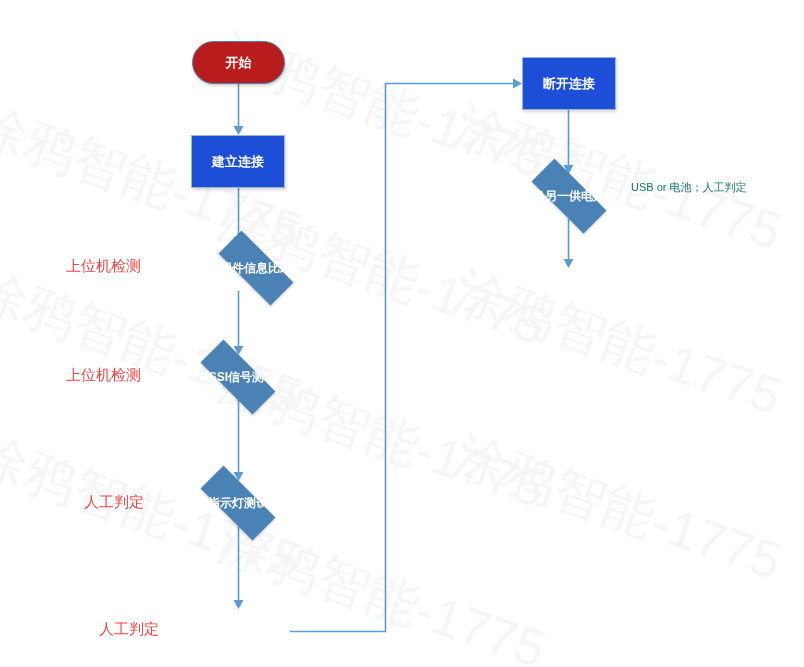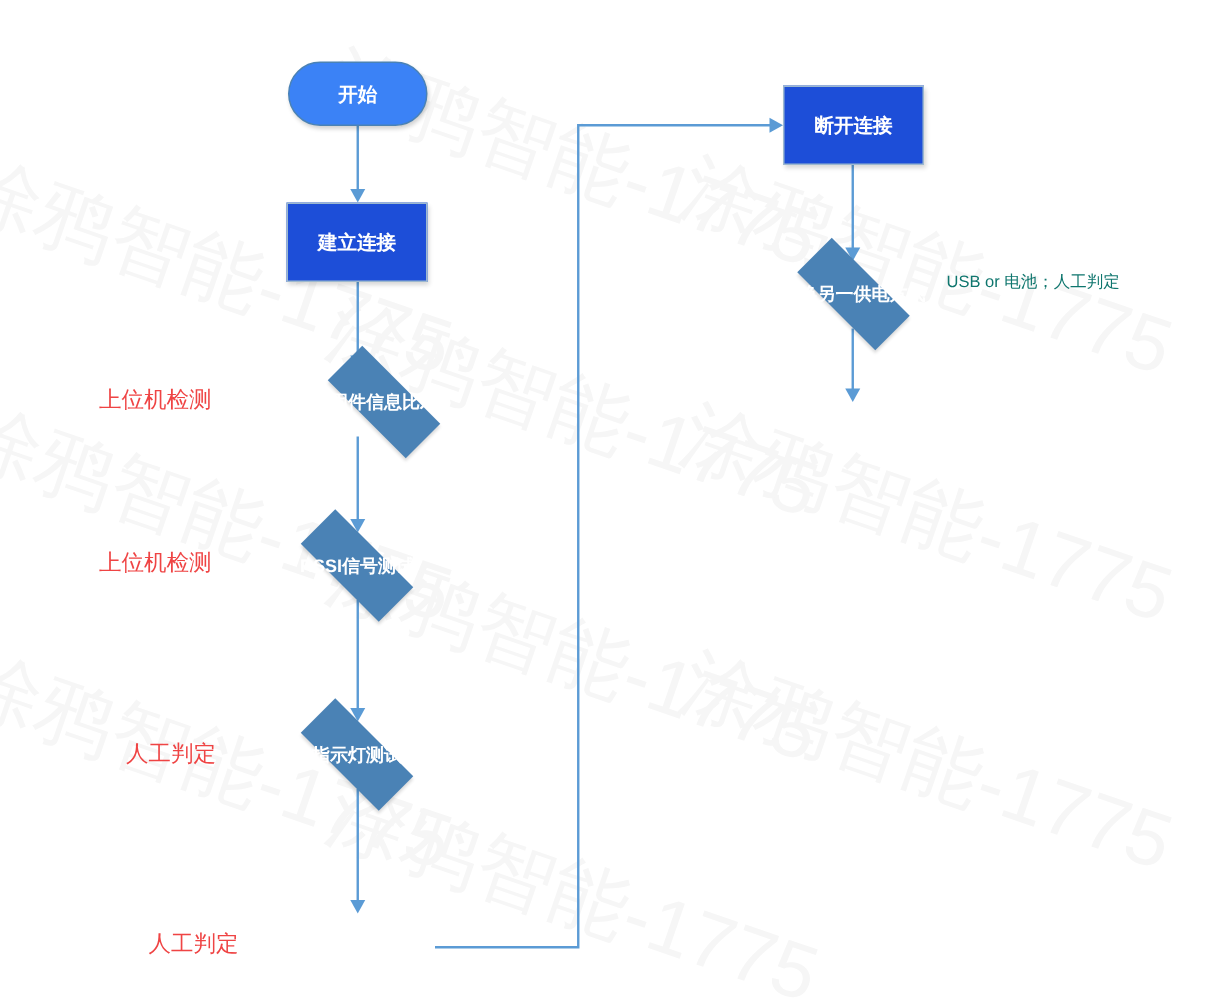--- a/index.html
+++ b/index.html
@@ -62,21 +62,21 @@
     display: flex;
     align-items: center;
     justify-content: center;
     color: #ffffff;
     text-align: center;
     line-height: 1.18;
     font-weight: bold;
   }
 
   .node.terminator {
-    background: #3b82f6;
+    background: #b91c1c;
     border: 1px solid #4a82b5;
     border-radius: 22px;
     font-size: 13px;
     box-shadow: 1px 2px 3px rgba(0,0,0,0.18);
   }
 
   .node.process {
     background: #1d4ed8;
     border: 1px solid #9cb8cf;
     font-size: 13px;

